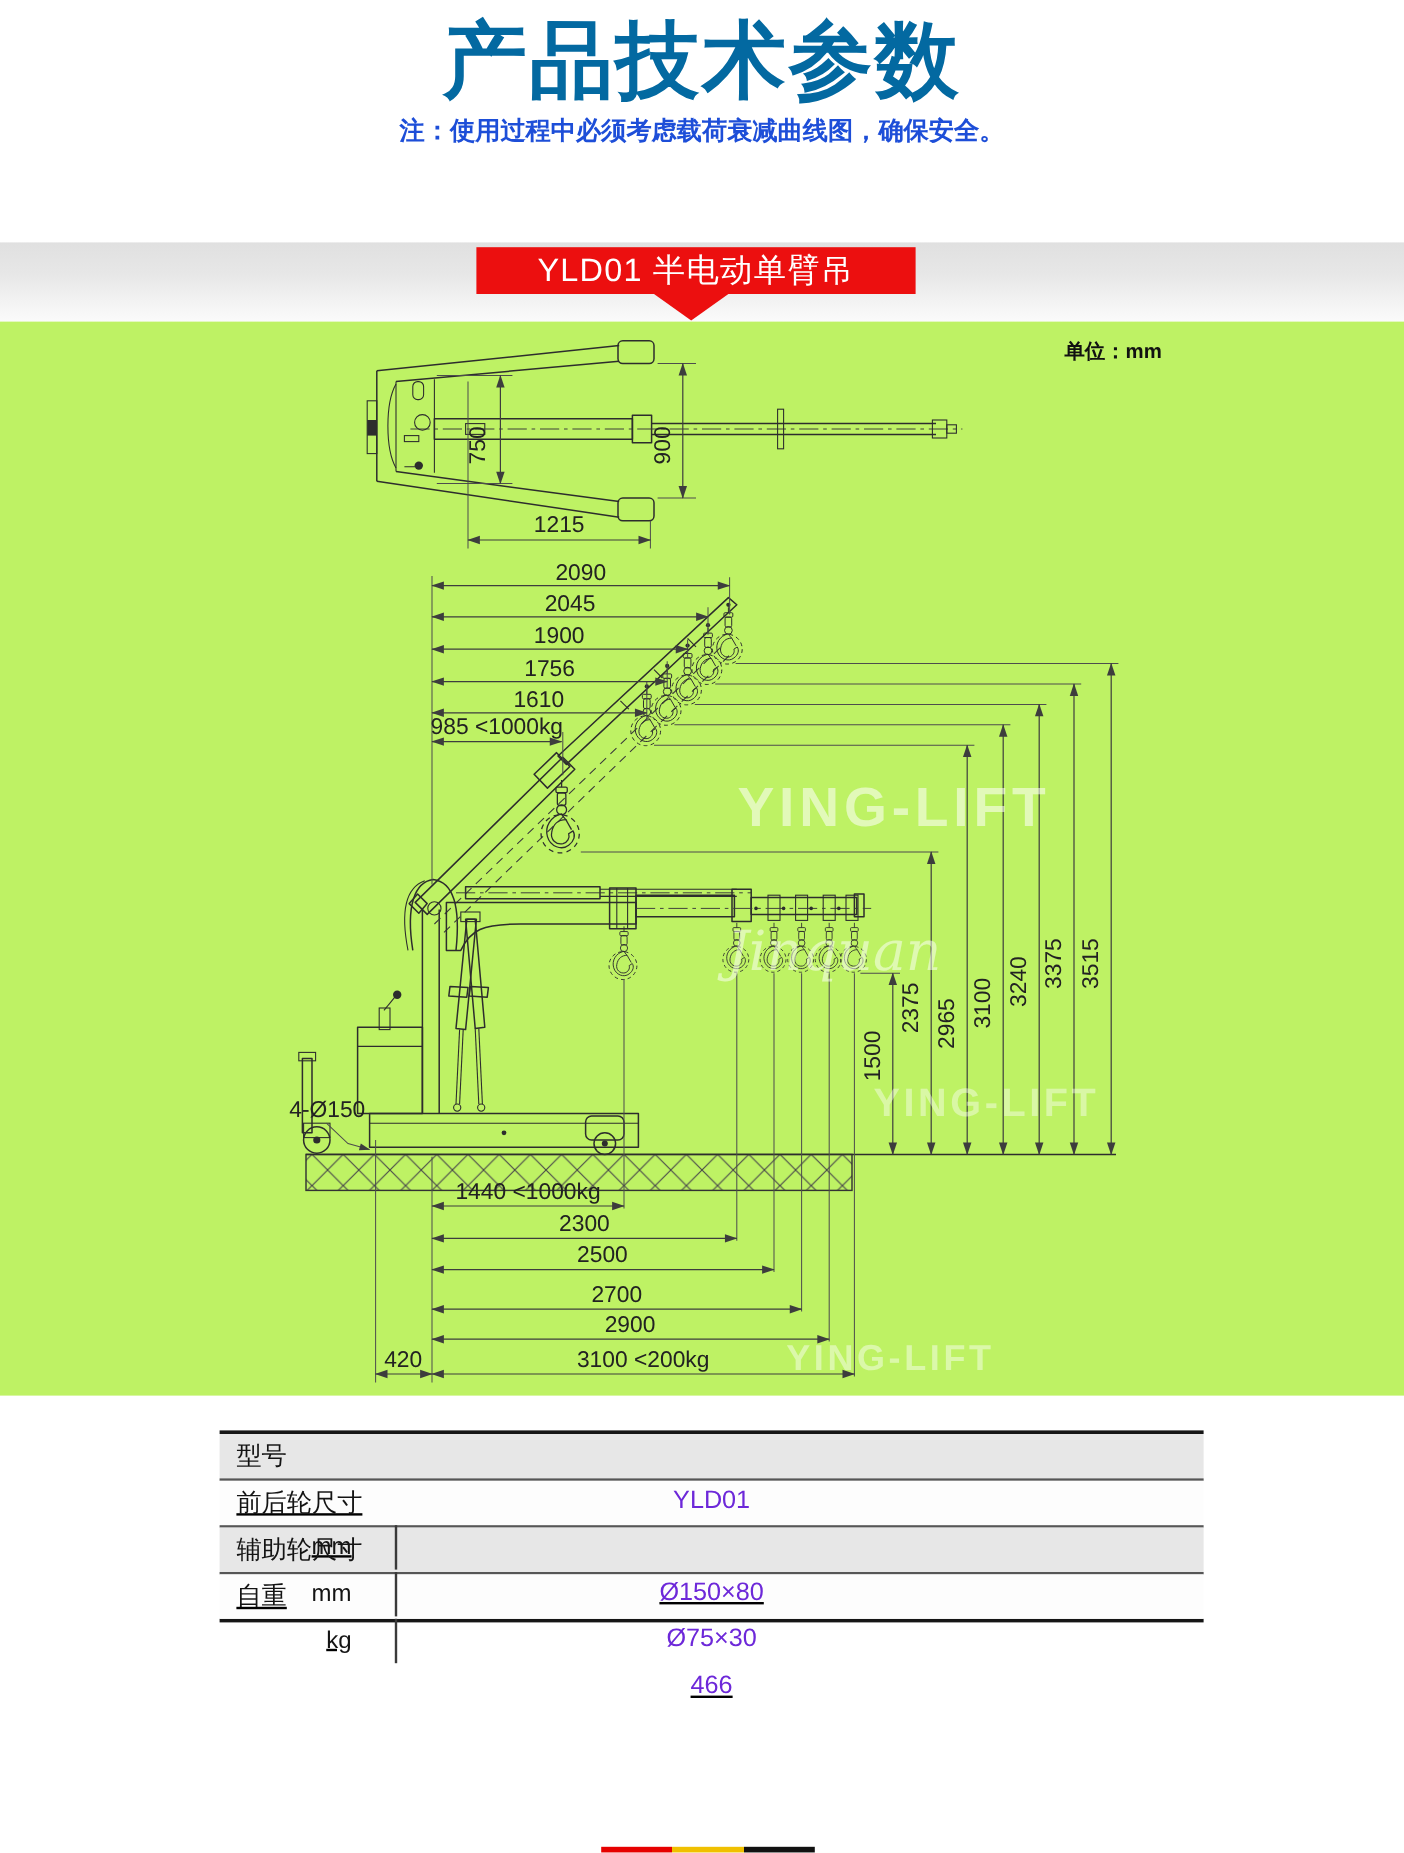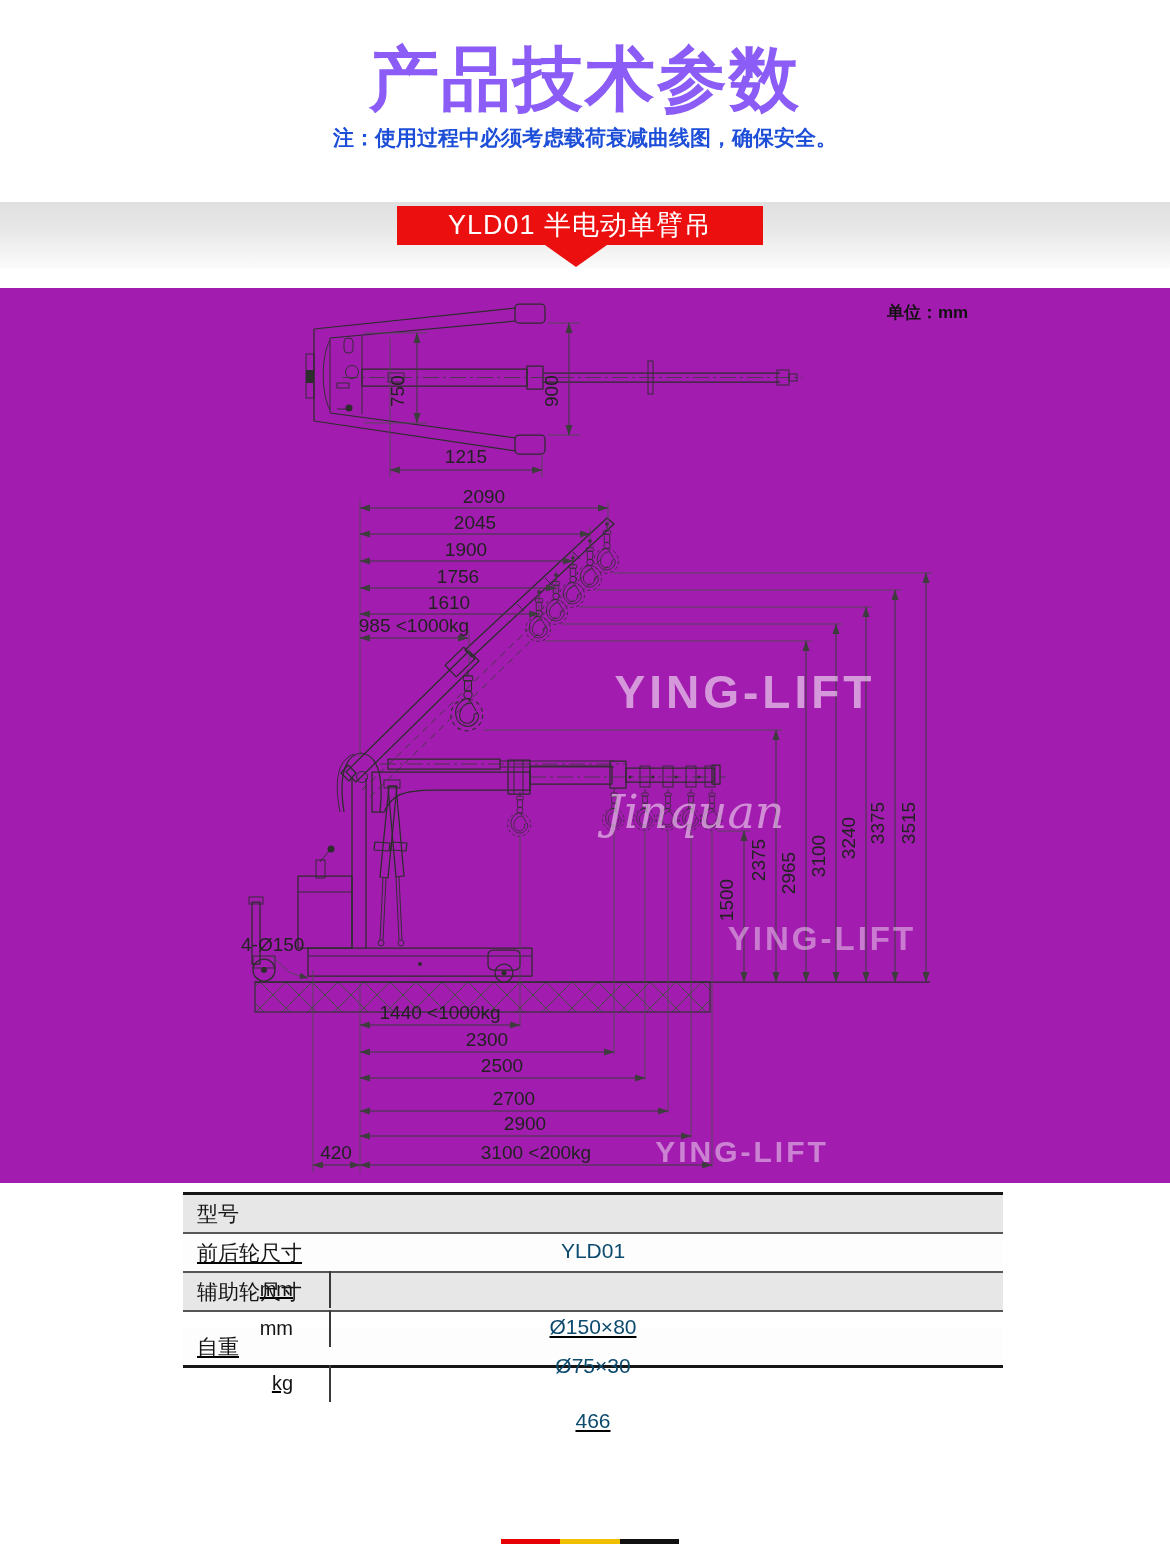--- a/index.html
+++ b/index.html
@@ -1,52 +1,52 @@
 <!DOCTYPE html>
 <html><head>
 <meta charset="utf-8">
 <style>
   html,body{margin:0;padding:0;background:#fff;}
   .page{position:relative;width:1170px;height:1544px;background:#fff;overflow:hidden;
         font-family:"Liberation Sans",sans-serif;}
   
   .hdr{position:absolute;top:0;left:0;width:1170px;height:202px;background:#fff;text-align:center;}
-  .hdr-title{margin:0;padding-top:41px;font-size:70px;line-height:1.1;font-weight:900;color:#8b5cf6;letter-spacing:2px;}
+  .hdr-title{margin:0;padding-top:12px;font-size:70px;line-height:1.1;font-weight:900;color:#0369a1;letter-spacing:2px;}
   .hdr-note{margin:6px 0 0 0;font-size:21px;font-weight:600;color:#1d4ed8;}
   
   .band{position:absolute;top:202px;left:0;width:1170px;height:66px;
         background:linear-gradient(180deg,#e0e0e0 0%,#e7e7e7 40%,#fbfbfb 100%);padding-left:45px;}
   .banner{position:absolute;left:397px;top:4px;width:366px;height:39px;background:#ec0f0f;
           color:#fff;font-size:27px;font-weight:500;text-align:center;line-height:39px;letter-spacing:1px;}
   .banner-arrow{position:absolute;left:545px;top:43px;width:0;height:0;
           border-left:31px solid transparent;border-right:31px solid transparent;border-top:22px solid #ec0f0f;}
   
-  .panel{position:absolute;top:268px;left:0;width:1170px;height:895px;background:#a21caf;margin-top:20px;}
+  .panel{position:absolute;top:268px;left:0;width:1170px;height:895px;background:#bef264;}
   .dwg .ln{stroke:#2d2d2d;stroke-width:1.25;fill:none;stroke-linejoin:round;}
   .dwg .thin{stroke:#2d2d2d;stroke-width:0.9;fill:none;}
   .dwg .dim{stroke:#3d3d3d;stroke-width:1;fill:none;}
   .dwg .ext{stroke:#4d4d4d;stroke-width:0.85;fill:none;}
   .dwg .cl{stroke:#3a3a3a;stroke-width:0.8;stroke-dasharray:16 4 3 4;fill:none;}
   .dwg .dsh{stroke:#3a3a3a;stroke-width:0.9;stroke-dasharray:7 5;fill:none;}
   .dwg .dot{fill:#2d2d2d;stroke:none;}
   .dwg text{font-family:"Liberation Sans",sans-serif;font-size:19px;fill:#222;}
   .dwg .unit{font-size:17px;font-weight:700;fill:#111;}
   .dwg .wm{fill:rgba(255,255,255,0.55);font-weight:700;letter-spacing:4px;font-size:46px;}
   .dwg .wm-s{fill:rgba(255,255,255,0.42);font-weight:700;letter-spacing:3px;font-size:33px;}
   .dwg .wm-x{fill:rgba(255,255,255,0.45);font-weight:700;letter-spacing:3px;font-size:30px;}
   .dwg .wm2{fill:rgba(255,255,255,0.5);font-family:"DejaVu Serif",serif;font-style:italic;font-size:46px;}
   
   .spec{position:absolute;top:1192px;left:183px;width:820px;border-top:3px solid #161616;border-bottom:3px solid #161616;}
   .t-row{display:flex;height:37px;line-height:37px;border-bottom:2px solid #565656;flex-direction:column;}
-  .t-row:last-child{border-bottom:none;margin-top:16px;}
+  .t-row:last-child{border-bottom:none;}
   .t-row.g{background:#e7e7e7;}
   .t-row.w{background:#fdfdfd;text-decoration:underline;}
   .t-label{width:300px;padding-left:14px;font-size:21px;color:#141414;}
   .t-unit{width:110px;padding-right:36px;text-align:right;font-size:20px;color:#141414;border-right:2px solid #3a3a3a;}
-  .t-value{flex:1;text-align:center;font-size:21px;color:#0c4a6e;}
+  .t-value{flex:1;text-align:center;font-size:21px;color:#6d28d9;}
   
   .ftr-title{position:absolute;top:1366px;left:0;width:1170px;text-align:center;margin:0;
              font-size:122px;line-height:1.3;font-weight:900;color:#0d0d0d;letter-spacing:3px;}
   .bar{position:absolute;left:501px;top:1539px;width:178px;height:5px;display:flex;}
   .bar span{display:block;height:5px;}
   .bar .r{width:59px;}
   .bar .y{width:60px;}
   .bar .k{width:59px;}
 </style>
 </head>

